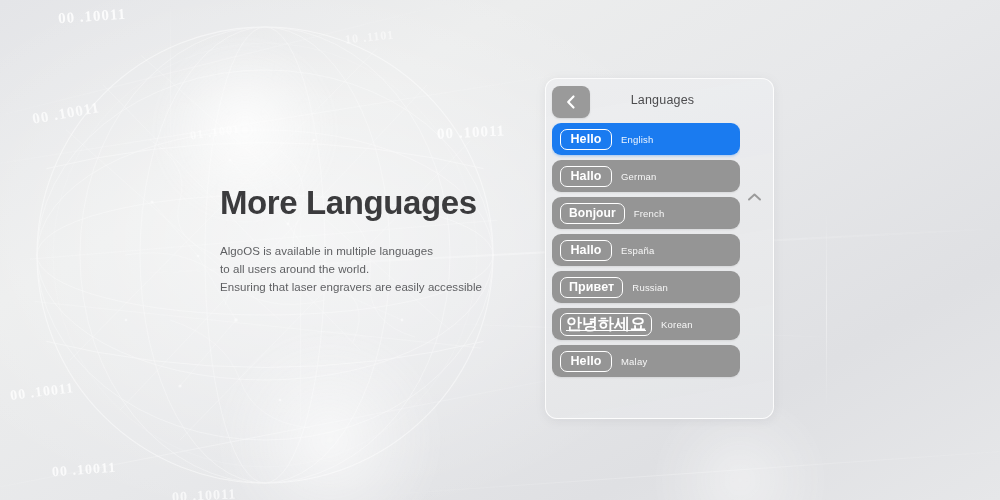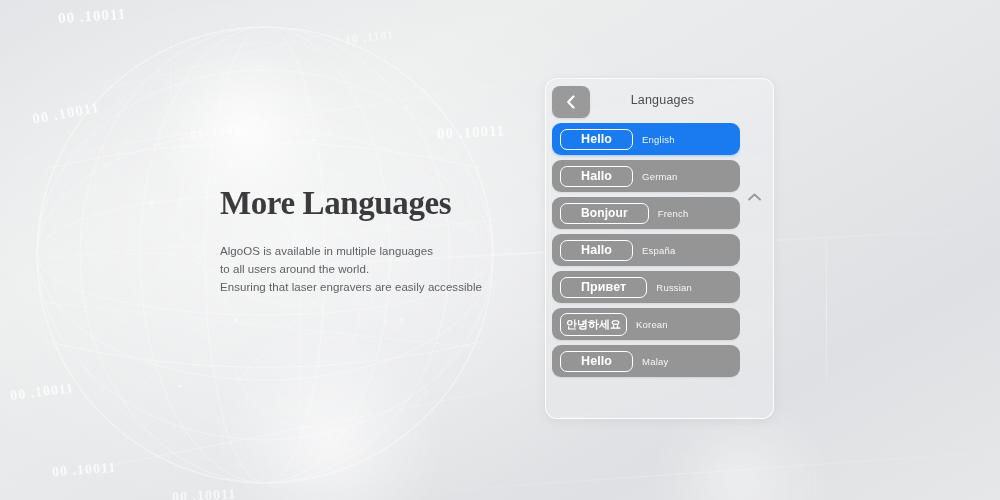--- a/index.html
+++ b/index.html
@@ -107,21 +107,20 @@
     top: 185px;
     width: 310px;
   }
   .headline {
     font-size: 33px;
     font-weight: 700;
     color: #3b3b3d;
     letter-spacing: -0.4px;
     line-height: 1.12;
     white-space: nowrap;
-    font-family: Liberation Serif, serif;
   }
   .subcopy {
     margin-top: 20px;
     font-size: 11.5px;
     line-height: 18px;
     color: #5e5f62;
     letter-spacing: 0.05px;
   }
   .subcopy div { white-space: nowrap; }
 
@@ -201,28 +200,28 @@
     background: #1a7bf0;
     box-shadow: 0 1px 3px rgba(26,123,240,0.35);
   }
 
   .chip {
     border: 1.6px solid #ffffff;
     border-radius: 7px;
     color: #ffffff;
     font-size: 12.5px;
     font-weight: 700;
-    padding: 2px 20px 3px;
+    padding: 2px 8px 3px;
     line-height: 14px;
     min-width: 52px;
     text-align: center;
     white-space: nowrap;
     letter-spacing: 0.1px;
   }
-  .chip.cjk { font-size: 11px; padding: 3px 5px 4px; letter-spacing: 0; }
+  .chip.cjk { font-size: 16px; padding: 3px 5px 4px; letter-spacing: 0; text-decoration: underline; }
   .chip.wide { font-size: 12px; }
 
   .lang-name {
     margin-left: 9px;
     font-size: 9.5px;
     color: rgba(255,255,255,0.92);
     letter-spacing: 0.2px;
     white-space: nowrap;
   }
 

